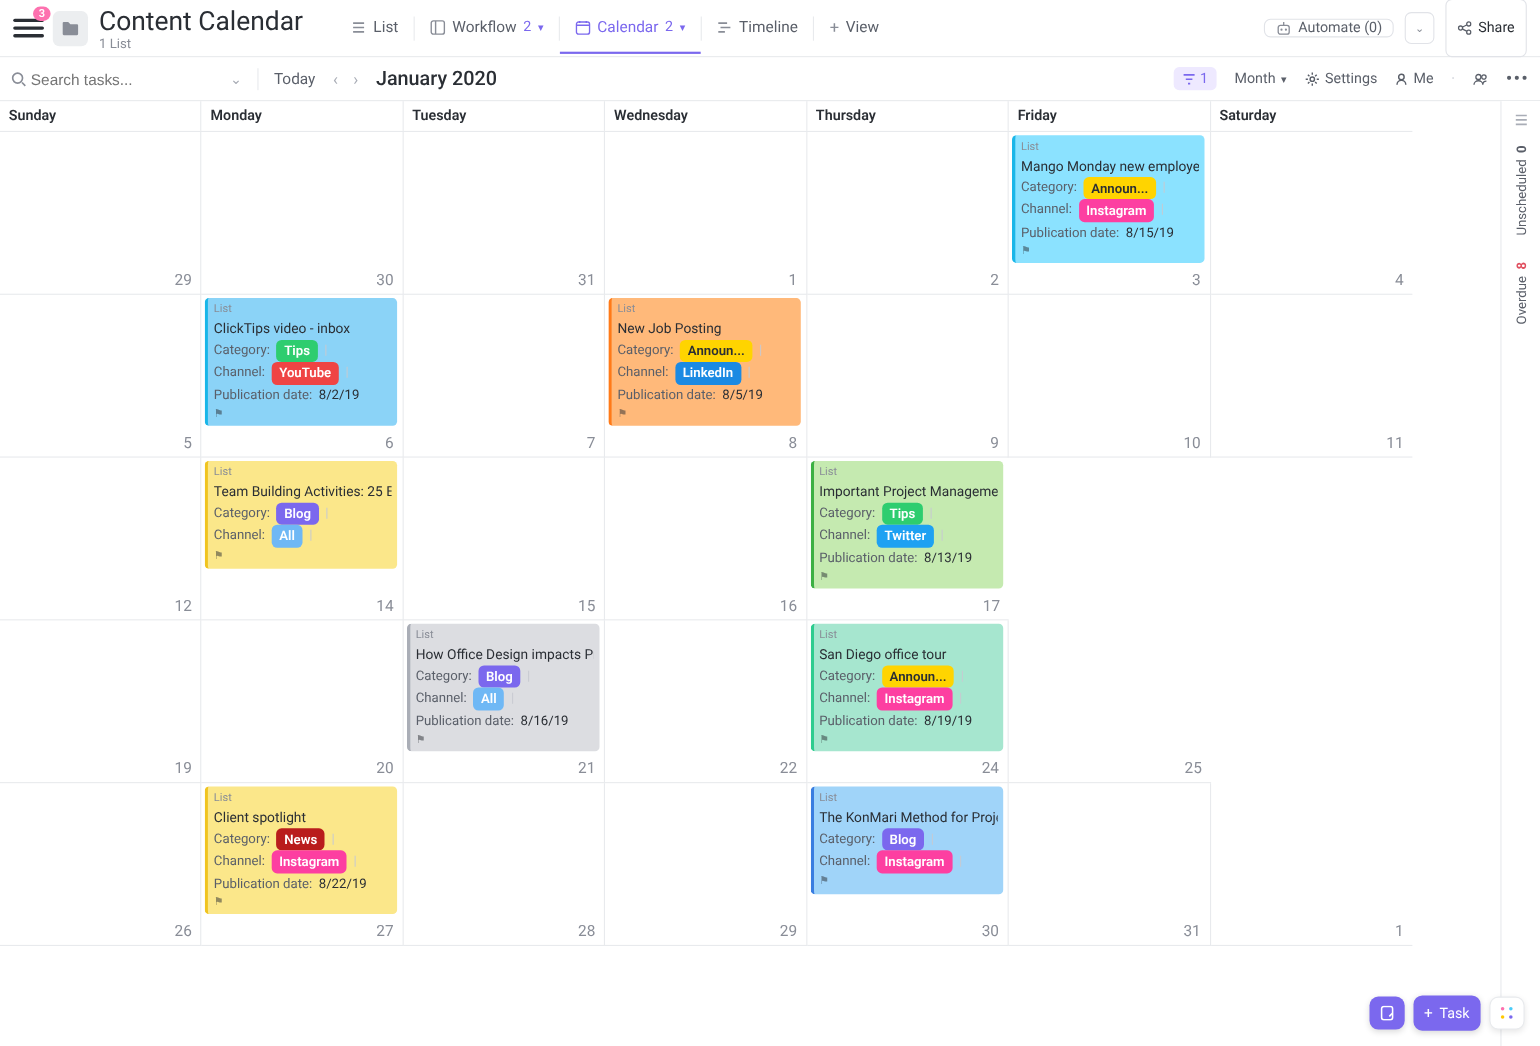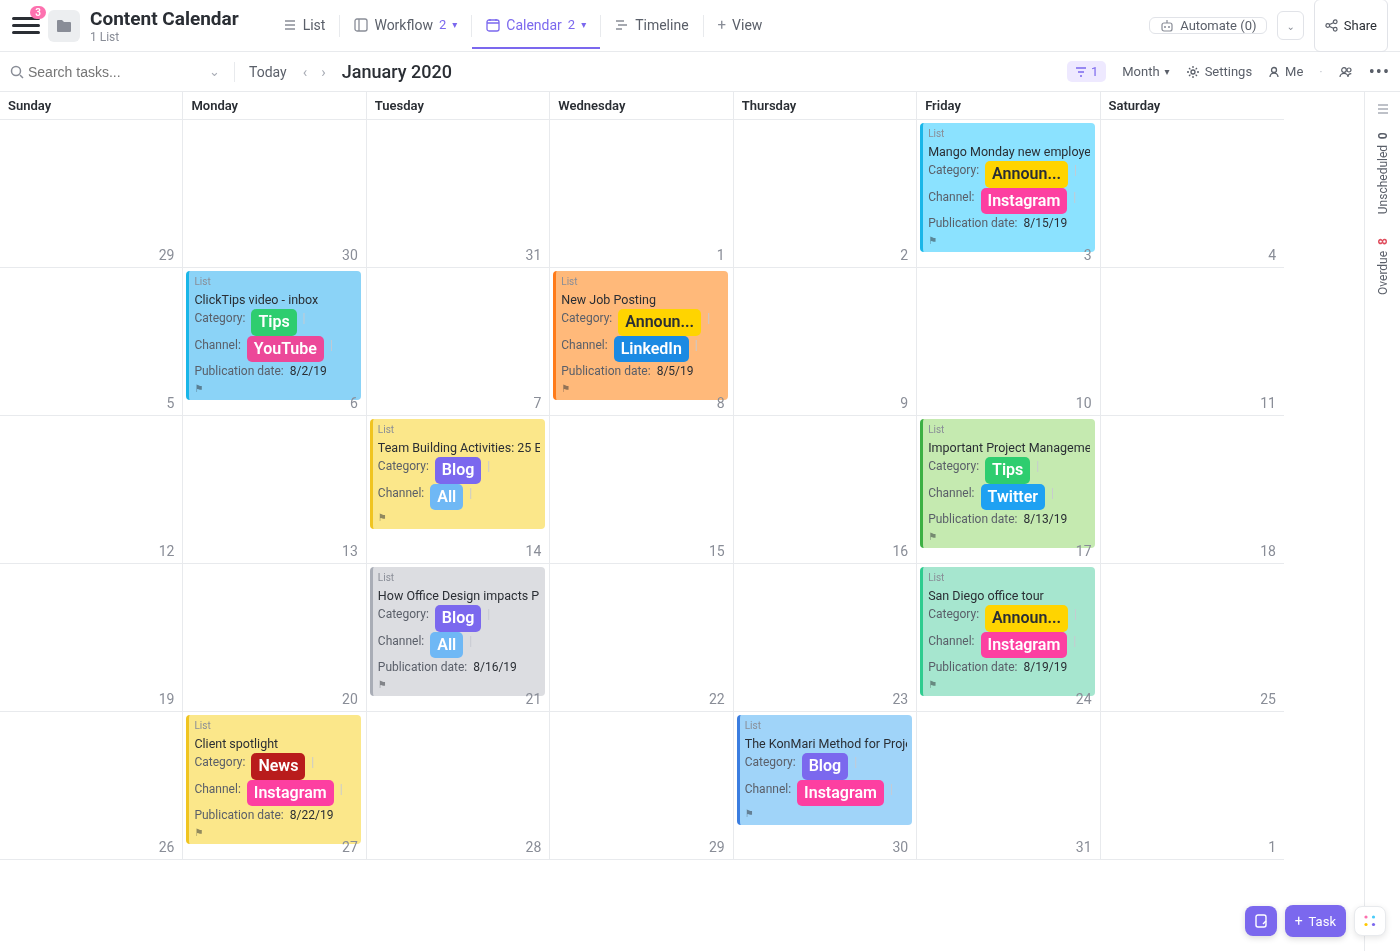--- a/index.html
+++ b/index.html
@@ -5,21 +5,21 @@
 * { margin: 0; padding: 0; box-sizing: border-box; }
 body { font-family: -apple-system, BlinkMacSystemFont, "Segoe UI", Roboto, sans-serif; font-size: 13px; color: #2a2e34; background: #fff; width: 1400px; height: 951px; overflow: hidden; position: relative; }
 
 
 .top-header { display: flex; align-items: center; padding: 8px 12px; border-bottom: 1px solid #e8eaed; height: 52px; }
 .hamburger { width: 28px; height: 28px; display: flex; flex-direction: column; justify-content: center; gap: 4px; position: relative; margin-right: 8px; cursor: pointer; }
 .hamburger span { height: 3px; background: #2a2e34; border-radius: 2px; }
 .hamburger .badge { position: absolute; top: -6px; right: -6px; background: #fd71af; color: #fff; font-size: 10px; font-weight: 600; border-radius: 8px; padding: 1px 5px; }
 .folder-box { width: 32px; height: 32px; background: #eceef0; border-radius: 6px; display: flex; align-items: center; justify-content: center; margin-right: 10px; }
 .page-title-wrap { display: flex; flex-direction: column; margin-right: 30px; }
-.page-title { font-size: 19px; font-weight: 700; }
+.page-title { font-size: 24px; font-weight: 400; }
 .page-subtitle { font-size: 12px; color: #898d97; }
 .tabs { display: flex; align-items: center; gap: 0; }
 .tab { display: flex; align-items: center; gap: 6px; padding: 14px 14px; font-size: 14px; color: #5a5f69; cursor: pointer; border-bottom: 2px solid transparent; }
 .tab.active { color: #7b68ee; border-bottom-color: #7b68ee; }
 .tab .count { color: #7b68ee; font-size: 13px; }
 .tab-sep { width: 1px; height: 22px; background: #e8eaed; }
 .top-right { margin-left: auto; display: flex; align-items: center; gap: 10px; }
 .automate-btn { display: flex; align-items: center; gap: 6px; border: 1px solid #e1e3e8; border-radius: 6px; padding: 0 10px; font-size: 13px; color: #5a5f69; cursor: pointer; }
 .automate-dd { border: 1px solid #e1e3e8; border-radius: 6px; padding: 6px 8px; cursor: pointer; }
 .share-btn { display: flex; align-items: center; gap: 6px; border: 1px solid #e1e3e8; border-radius: 6px; padding: 18px 10px; font-size: 13px; cursor: pointer; }
@@ -51,21 +51,21 @@
 .day-cell { border-right: 1px solid #e8eaed; border-bottom: 1px solid #e8eaed; height: 148px; position: relative; padding: 3px; overflow: hidden; }
 .day-cell:last-child { border-right: none; }
 .day-num { position: absolute; bottom: 4px; right: 8px; font-size: 14px; color: #898d97; }
 
 
 .event-card { border-radius: 4px; border-left: 3px solid; padding: 3px 5px; margin-bottom: 2px; overflow: hidden; font-size: 12px; line-height: 1.55; max-width: 175px; }
 .event-list { font-size: 10px; color: #898d97; }
 .event-title { font-size: 12.5px; white-space: nowrap; overflow: hidden; }
 .event-row { display: flex; gap: 6px; white-space: nowrap; }
 .event-label { color: #5a5f69; }
-.tag { display: inline-block; padding: 1px 7px; border-radius: 5px; font-size: 16px; font-weight: 600; color: #fff; }
+.tag { display: inline-block; padding: 1px 7px; border-radius: 5px; font-size: 12px; font-weight: 600; color: #fff; }
 .pipe { color: #c7cad1; font-size: 12px; }
 .flag { font-size: 10px; opacity: 0.5; }
 
 
 .right-rail { width: 36px; border-left: 1px solid #e8eaed; display: flex; flex-direction: column; align-items: center; padding-top: 10px; gap: 8px; position: absolute; right: 0; top: 92px; bottom: 0; background: #fff; }
 .rail-item { writing-mode: vertical-rl; transform: rotate(180deg); font-size: 12px; color: #5a5f69; display: flex; align-items: center; gap: 6px; padding: 8px 0; cursor: pointer; }
 .rail-count { font-weight: 700; }
 .rail-count.red { color: #e04f5f; }
 
 
@@ -275,21 +275,21 @@
           <div class="event-card" style="background: rgb(139, 211, 247); border-left-color: rgb(25, 182, 232);">
             <div class="event-list">List</div>
             <div class="event-title">ClickTips video - inbox</div>
             <div class="event-row">
               <span class="event-label">Category:</span> 
               <span class="tag" style="background:#2ecd6f;color:#fff">Tips</span> 
               <span class="pipe">|</span>
             </div>
             <div class="event-row">
               <span class="event-label">Channel:</span> 
-              <span class="tag" style="background:#ec4899;color:#fff">YouTube</span> 
+              <span class="tag" style="background:#ef4444;color:#fff">YouTube</span> 
               <span class="pipe">|</span>
             </div>
             <div class="event-row">
               <span class="event-label">Publication date:</span> 
               <span>8/2/19</span>
             </div>
             <div class="flag">⚑</div>
           </div>
           <div class="day-num">6</div>
         </div>
@@ -326,23 +326,20 @@
         </div>
         <div class="day-cell">
           <div class="day-num">11</div>
         </div>
       </div>
       <div class="week-row">
         <div class="day-cell">
           <div class="day-num">12</div>
         </div>
         <div class="day-cell">
-          <div class="day-num">13</div>
-        </div>
-        <div class="day-cell">
           <div class="event-card" style="background: rgb(251, 231, 138); border-left-color: rgb(240, 196, 32);">
             <div class="event-list">List</div>
             <div class="event-title">Team Building Activities: 25 Ex</div>
             <div class="event-row">
               <span class="event-label">Category:</span> 
               <span class="tag" style="background:#7b68ee;color:#fff">Blog</span> 
               <span class="pipe">|</span>
             </div>
             <div class="event-row">
               <span class="event-label">Channel:</span> 
@@ -373,23 +370,20 @@
               <span class="tag" style="background:#1ea1f2;color:#fff">Twitter</span> 
               <span class="pipe">|</span>
             </div>
             <div class="event-row">
               <span class="event-label">Publication date:</span> 
               <span>8/13/19</span>
             </div>
             <div class="flag">⚑</div>
           </div>
           <div class="day-num">17</div>
-        </div>
-        <div class="day-cell">
-          <div class="day-num">18</div>
         </div>
       </div>
       <div class="week-row">
         <div class="day-cell">
           <div class="day-num">19</div>
         </div>
         <div class="day-cell">
           <div class="day-num">20</div>
         </div>
         <div class="day-cell">
@@ -409,23 +403,20 @@
             <div class="event-row">
               <span class="event-label">Publication date:</span> 
               <span>8/16/19</span>
             </div>
             <div class="flag">⚑</div>
           </div>
           <div class="day-num">21</div>
         </div>
         <div class="day-cell">
           <div class="day-num">22</div>
-        </div>
-        <div class="day-cell">
-          <div class="day-num">23</div>
         </div>
         <div class="day-cell">
           <div class="event-card" style="background: rgb(166, 230, 207); border-left-color: rgb(46, 204, 143);">
             <div class="event-list">List</div>
             <div class="event-title">San Diego office tour</div>
             <div class="event-row">
               <span class="event-label">Category:</span> 
               <span class="tag" style="background:#ffd400;color:#2a2e34">Announ...</span> 
               <span class="pipe">|</span>
             </div>

